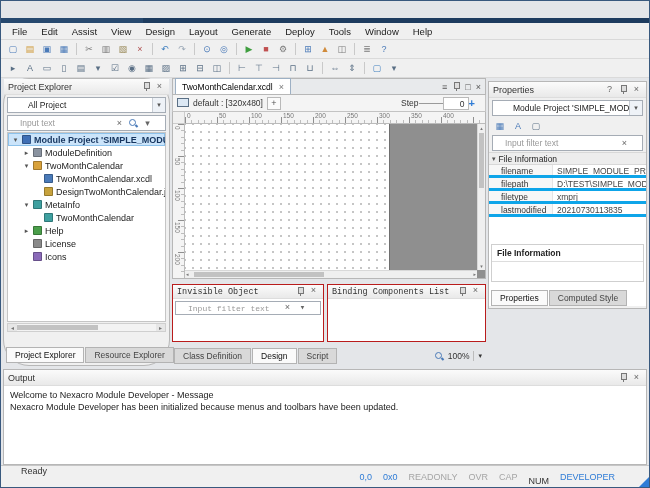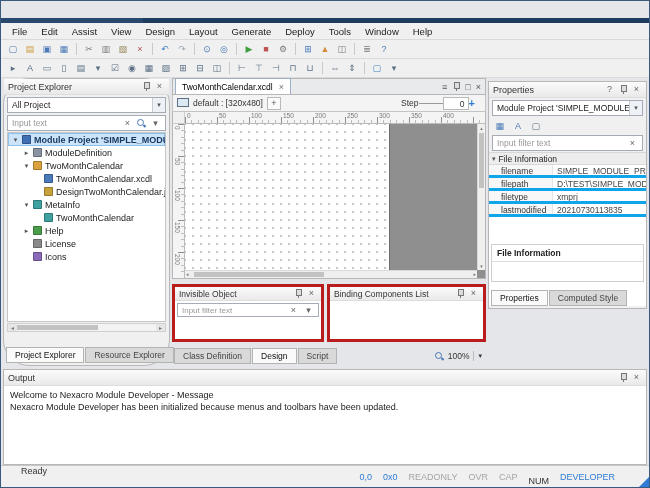--- a/index.html
+++ b/index.html
@@ -31,23 +31,23 @@
   .hdr-icon{width:11px;text-align:center;color:#666;font-size:9px;line-height:11px;}
   .pin{width:8px;height:9px;position:relative;display:inline-block;}
   .pin::before{content:"";position:absolute;left:2px;top:0;width:4px;height:5px;border:1px solid #777;background:#ddd;}
   .pin::after{content:"";position:absolute;left:4px;top:6px;width:1px;height:3px;background:#777;}
   .lens{width:9px;height:9px;position:relative;display:inline-block;}
   .lens::before{content:"";position:absolute;left:0;top:0;width:5px;height:5px;border:1px solid #4a7ab8;border-radius:50%;}
   .lens::after{content:"";position:absolute;left:6px;top:6px;width:3px;height:2px;background:#4a7ab8;transform:rotate(45deg);}
   .monitor{width:12px;height:10px;position:relative;display:inline-block;}
   .monitor::before{content:"";position:absolute;left:0;top:0;width:10px;height:7px;border:1px solid #5a6f85;background:#dce8f4;}
   .monitor::after{content:"";position:absolute;left:3px;top:8px;width:5px;height:1px;background:#5a6f85;}
-  .combo{margin:2px 3px;height:16px;background:#fff;border:1px solid #a5acb5;display:flex;align-items:center;font-size:8.5px;color:#222;padding-left:4px;overflow:hidden;white-space:nowrap;}
+  .combo{margin:2px 3px;height:16px;background:#fff;border:1px solid #a5acb5;display:flex;align-items:center;font-size:8.5px;color:#222;padding-left:20px;overflow:hidden;white-space:nowrap;}
   .combo-arrow{margin-left:auto;width:13px;height:100%;flex:none;display:flex;align-items:center;justify-content:center;color:#555;font-size:7px;background:#eef2f7;border-left:1px solid #c8cdd4;}
-  .searchbox{margin:1px 3px;height:16px;background:#fff;border:1px solid #a5acb5;display:flex;align-items:center;font-size:8.5px;padding:0 4px;gap:4px;}
+  .searchbox{margin:1px 3px;height:16px;background:#fff;border:1px solid #a5acb5;display:flex;align-items:center;font-size:8.5px;padding:0 12px;gap:4px;}
   .ph{color:#999;flex:1;white-space:nowrap;overflow:hidden;}
   .bottom-tabs{position:absolute;left:2px;bottom:2px;display:flex;gap:1px;}
   .btab{height:16px;padding:0 8px;font-size:8.5px;display:flex;align-items:center;background:#d9d9d9;border:1px solid #b3b3b3;color:#444;white-space:nowrap;}
   .btab.active{background:#fafafa;color:#111;}
 
   
   .left-panel{left:2px;top:77px;width:167px;height:288px;border-radius:26px;}
   .tree{margin:1px 3px 0 3px;height:190px;background:#fff;border:1px solid #c5c5c5;overflow:hidden;}
   .tree-row{height:13px;display:flex;align-items:center;white-space:nowrap;overflow:hidden;}
   .tree-row.selected{background:#cbe4fa;box-shadow:inset 0 0 0 1px #8cc1ea;}
@@ -84,21 +84,21 @@
   .ruler-num-v{position:absolute;left:1px;font-size:6.5px;color:#777;writing-mode:vertical-rl;}
   .viewport{position:absolute;left:12px;top:12px;right:0;bottom:0;background:#8f8f8f;overflow:hidden;}
   .design-surface{position:absolute;left:0;top:0;width:205px;bottom:8px;background:#fff;border-right:1px solid #6f6f6f;
     background-image:radial-gradient(#c3c3c3 0.7px,transparent 0.9px);background-size:8px 8px;background-position:4px 4px;}
   .vscroll{position:absolute;top:0;right:0;bottom:8px;width:8px;background:#efefef;border-left:1px solid #d8d8d8;}
   .vthumb{position:absolute;left:1px;right:1px;top:9px;height:55px;background:#c2c2c2;}
   .vsa{position:absolute;left:0;right:0;font-size:5px;color:#777;text-align:center;line-height:8px;}
   .hscroll2{position:absolute;left:0;right:8px;bottom:0;height:8px;background:#efefef;border-top:1px solid #d8d8d8;}
   .hthumb{position:absolute;top:1px;bottom:1px;left:9px;width:130px;background:#c2c2c2;}
   .hsa{position:absolute;top:0;bottom:0;font-size:5px;color:#777;line-height:7px;}
-  .sub-panel{position:absolute;background:#fff;border:3px solid #b91c1c;overflow:hidden;}
+  .sub-panel{position:absolute;background:#fff;border:1px solid #b91c1c;overflow:hidden;font-family:Liberation Mono, monospace;}
   .invisible-panel{left:0;top:206px;width:152px;height:58px;}
   .binding-panel{left:155px;top:206px;right:0;height:58px;}
   .sub-panel .panel-header{height:14px;font-size:8.5px;}
   .sub-panel .searchbox{height:14px;font-size:8px;margin:2px;}
   .zoom-ctrl{position:absolute;right:4px;bottom:5px;display:flex;align-items:center;gap:4px;font-size:8.5px;color:#333;}
   .zoom-sep{width:1px;height:10px;background:#bbb;display:inline-block;}
 
   
   .right-panel{left:487px;top:80px;width:159px;height:228px;}
   .icon-row{height:16px;display:flex;align-items:center;gap:2px;padding-left:3px;}

